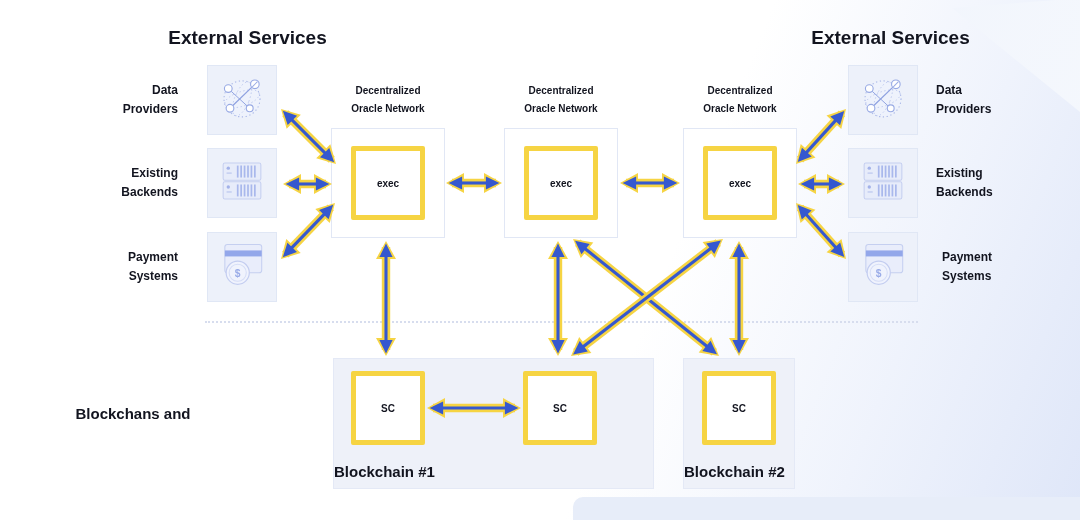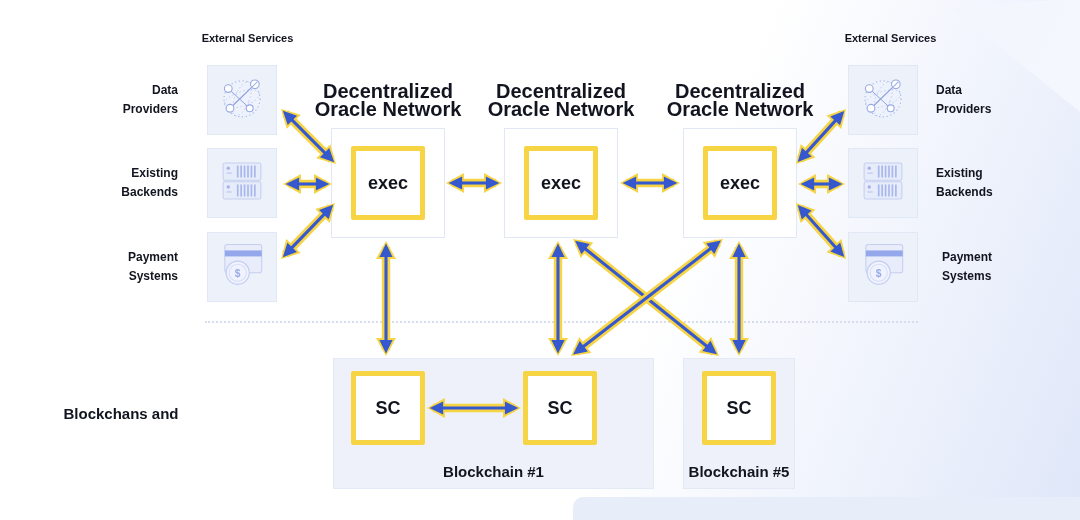--- a/index.html
+++ b/index.html
@@ -9,35 +9,35 @@
   }
   
   .bg-right{position:absolute;inset:0;
     background:linear-gradient(112deg, rgba(232,238,251,0) 60%, rgba(227,234,250,0.55) 80%, rgba(221,229,248,0.95) 100%);}
   .bg-corner{position:absolute;inset:0;
     clip-path:polygon(952px 8px,1056px 0px,1080px 0px,1080px 112px);
     background:linear-gradient(115deg,#e6ecfa 0%,#f5f8fd 90%);}
   .bg-band{position:absolute;left:573px;top:497px;width:507px;height:23px;
     background:#e7edf9;border-top-left-radius:10px;}
   
-  .hd{position:absolute;font-size:11px;font-weight:bold;text-align:center;line-height:18px;}
+  .hd{position:absolute;font-size:19px;font-weight:bold;text-align:center;line-height:18px;}
   .svc-label{position:absolute;font-size:12px;font-weight:bold;line-height:19px;}
   .svc-label.right-align{text-align:right;}
   .svc-label.left-align{text-align:left;}
   .tile{position:absolute;width:70px;height:70px;background:#edf1fa;border:1px solid #e0e7f5;
     display:flex;align-items:center;justify-content:center;box-sizing:border-box;}
-  .oracle-label{position:absolute;width:160px;font-size:20px;font-weight:bold;line-height:18px;text-align:center;}
+  .oracle-label{position:absolute;width:160px;font-size:10px;font-weight:bold;line-height:18px;text-align:center;}
   .oracle-box{position:absolute;width:114px;height:110px;background:#ffffff;border:1px solid #e1e7f5;box-sizing:border-box;}
   .node{position:absolute;width:74px;height:74px;background:#ffffff;border:5px solid #f6d443;border-radius:2px;
     box-sizing:border-box;display:flex;align-items:center;justify-content:center;
-    font-size:18px;font-weight:bold;}
+    font-size:10px;font-weight:bold;}
   .dotted-line{position:absolute;left:205px;top:321px;width:713px;height:0;border-top:2px dotted #d7ddee;}
   .bc{position:absolute;background:#eef1f9;border:1px solid #e4e9f6;box-sizing:border-box;}
-  .bc-label{position:absolute;left:0;right:0;top:104px;text-align:center;font-size:15px;font-weight:bold;}
-  .side-label{position:absolute;left:32px;top:404px;width:178px;text-align:center;font-size:15px;font-weight:bold;line-height:19px;}
+  .bc-label{position:absolute;left:0;right:0;top:104px;text-align:left;font-size:15px;font-weight:bold;}
+  .side-label{position:absolute;left:44px;top:404px;width:178px;text-align:center;font-size:15px;font-weight:bold;line-height:19px;}
   #arrow-layer{position:absolute;left:0;top:0;pointer-events:none;}
 </style>
 </head>
 <body>
 
 <div class="canvas">
 
   <div class="bg-right"></div>
   <div class="bg-corner"></div>
   <div class="bg-band"></div>
@@ -212,21 +212,21 @@
   <div class="dotted-line"></div>
 
   <div class="side-label">
     <div>Blockchans and</div>
   </div>
 
   <div class="bc" style="left:333px;top:358px;width:321px;height:131px;">
     <div class="bc-label">Blockchain #1</div>
   </div>
   <div class="bc" style="left:683px;top:358px;width:112px;height:131px;">
-    <div class="bc-label">Blockchain #5</div>
+    <div class="bc-label">Blockchain #2</div>
   </div>
 
   <div class="node" style="left:351px;top:371px;">
       <span>SC</span>
     </div>
   <div class="node" style="left:523px;top:371px;">
       <span>SC</span>
     </div>
   <div class="node" style="left:702px;top:371px;">
       <span>SC</span>

